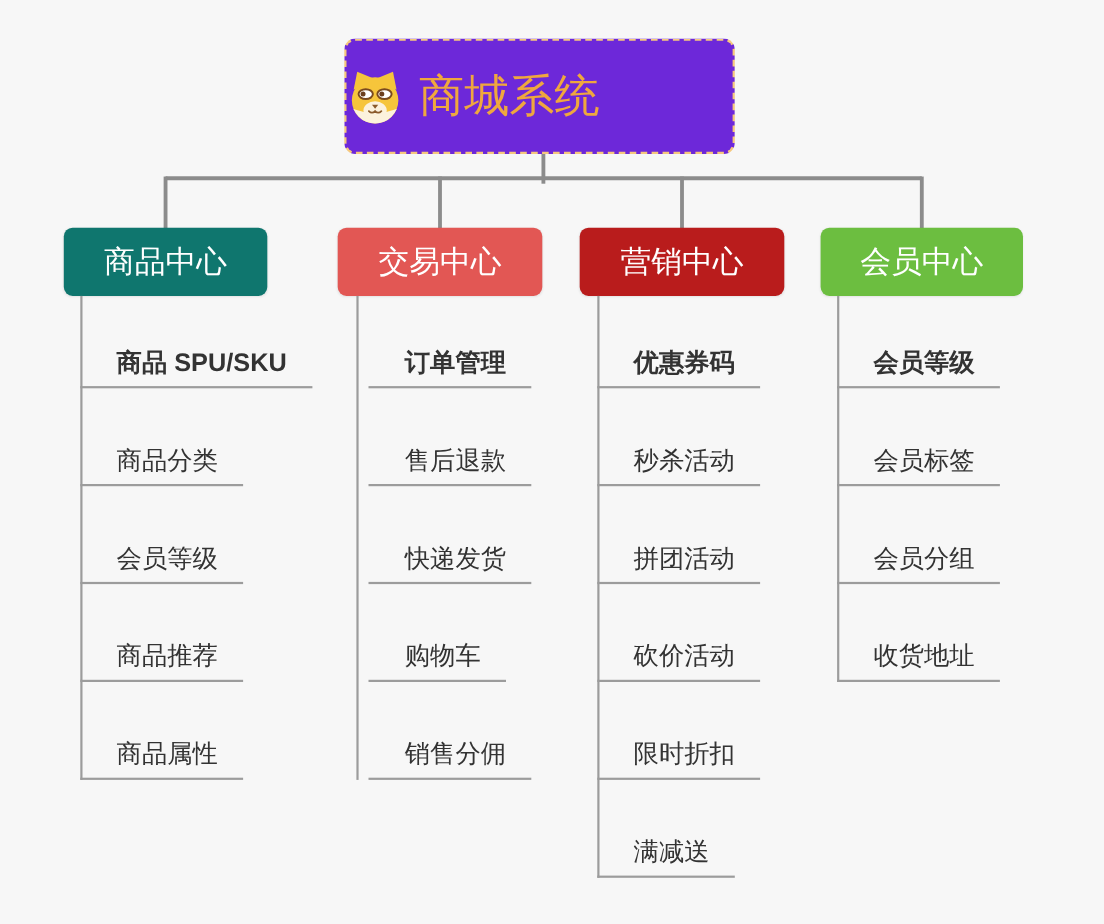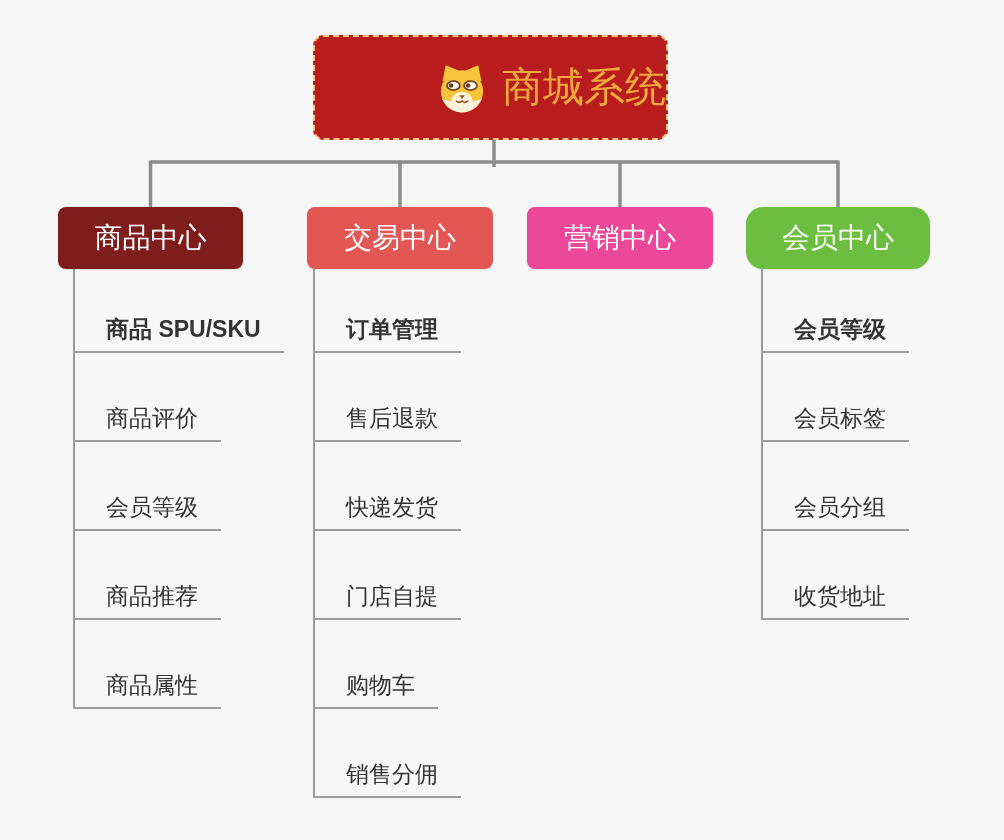--- a/index.html
+++ b/index.html
@@ -13,24 +13,24 @@
     width: 1004px;
     height: 840px;
     overflow: hidden;
   }
   .connectors { position: absolute; left: 0; top: 0; }
   .connector-line { fill: none; stroke: #8C8C8C; stroke-width: 3.5; }
 
   .root-node {
     position: absolute; left: 313px; top: 35px;
     width: 355px; height: 105px;
-    background: #b91c1c;
+    background: #6d28d9;
     border: 2px dashed #F6C87D;
     border-radius: 10px;
-    display: flex; align-items: center; justify-content: flex-end;
+    display: flex; align-items: center; justify-content: flex-start;
     gap: 14px;
     cursor: pointer;
   }
   .root-icon { display: flex; align-items: center; }
   .root-label { font-size: 41px; color: #EFA73E; white-space: nowrap; }
 
   .branch-box {
     position: absolute; top: 207px; height: 62px;
     border-radius: 8px;
     display: flex; align-items: center; justify-content: center;
@@ -41,21 +41,21 @@
   .b1 { left: 58px;  width: 185px; }
   .b2 { left: 307px; width: 186px; }
   .b3 { left: 527px; width: 186px; }
   .b4 { left: 746px; width: 184px; }
 
   .leaf-column {
     position: absolute; top: 269px;
     border-left: 2px solid var(--leaf-line, #9C9C9C);
   }
   .c1 { left: 73px; }
-  .c2 { left: 313px; }
+  .c2 { left: 324px; padding-left: 11px; }
   .c3 { left: 543px; }
   .c4 { left: 761px; }
 
   .leaf { height: 89px; display: flex; align-items: flex-end; }
   .leaf:first-child { height: 84px; font-weight: bold; }
   .leaf-label {
     display: inline-block;
     white-space: nowrap;
     margin-left: -2px;
     padding: 0 23px 6px 33px;
@@ -98,39 +98,39 @@
         <ellipse cx="42.5" cy="29" rx="8" ry="5.5" fill="#FFFFFF" stroke="#7A4A1F" stroke-width="2.2"></ellipse>
         <circle cx="18.5" cy="29" r="2.8" fill="#6B3E1E"></circle>
         <circle cx="39.5" cy="29" r="2.8" fill="#6B3E1E"></circle>
         <path d="M28.5 41 L35.5 41 L32 45.5 Z" fill="#8A5A2B"></path>
         <path d="M25 48 Q28.5 51.5 32 48 Q35.5 51.5 39 48" stroke="#8A5A2B" stroke-width="2" fill="none" stroke-linecap="round"></path>
       </svg>
     </span>
     <span class="root-label" style="color: rgb(239, 167, 62);">商城系统</span>
   </div>
 
-  <div class="branch-box b1" style="background-color: #7f1d1d;">
+  <div class="branch-box b1" style="background-color: #0f766e;">
     <span class="branch-label">商品中心</span>
   </div>
   <div class="branch-box b2" style="background-color: rgb(226, 87, 84); text-align: right;">
     <span class="branch-label">交易中心</span>
   </div>
-  <div class="branch-box b3" style="background-color: #ec4899;">
+  <div class="branch-box b3" style="background-color: #b91c1c;">
     <span class="branch-label">营销中心</span>
   </div>
-  <div class="branch-box b4" style="background-color: rgb(108, 190, 64); border-radius: 17px;">
+  <div class="branch-box b4" style="background-color: rgb(108, 190, 64);">
     <span class="branch-label">会员中心</span>
   </div>
 
   <div class="leaf-column c1">
     <div class="leaf">
         <span class="leaf-label">商品 SPU/SKU</span>
       </div>
     <div class="leaf">
-        <span class="leaf-label">商品评价</span>
+        <span class="leaf-label">商品分类</span>
       </div>
     <div class="leaf">
         <span class="leaf-label">会员等级</span>
       </div>
     <div class="leaf">
         <span class="leaf-label">商品推荐</span>
       </div>
     <div class="leaf">
         <span class="leaf-label">商品属性</span>
       </div>
@@ -140,30 +140,47 @@
     <div class="leaf">
         <span class="leaf-label">订单管理</span>
       </div>
     <div class="leaf">
         <span class="leaf-label">售后退款</span>
       </div>
     <div class="leaf">
         <span class="leaf-label">快递发货</span>
       </div>
     <div class="leaf">
-        <span class="leaf-label">门店自提</span>
-      </div>
-    <div class="leaf">
         <span class="leaf-label">购物车</span>
       </div>
     <div class="leaf">
         <span class="leaf-label">销售分佣</span>
       </div>
   </div>
 
+  <div class="leaf-column c3">
+    <div class="leaf">
+        <span class="leaf-label">优惠券码</span>
+      </div>
+    <div class="leaf">
+        <span class="leaf-label">秒杀活动</span>
+      </div>
+    <div class="leaf">
+        <span class="leaf-label">拼团活动</span>
+      </div>
+    <div class="leaf">
+        <span class="leaf-label">砍价活动</span>
+      </div>
+    <div class="leaf">
+        <span class="leaf-label">限时折扣</span>
+      </div>
+    <div class="leaf">
+        <span class="leaf-label">满减送</span>
+      </div>
+  </div>
 
   <div class="leaf-column c4">
     <div class="leaf">
         <span class="leaf-label">会员等级</span>
       </div>
     <div class="leaf">
         <span class="leaf-label">会员标签</span>
       </div>
     <div class="leaf">
         <span class="leaf-label">会员分组</span>

